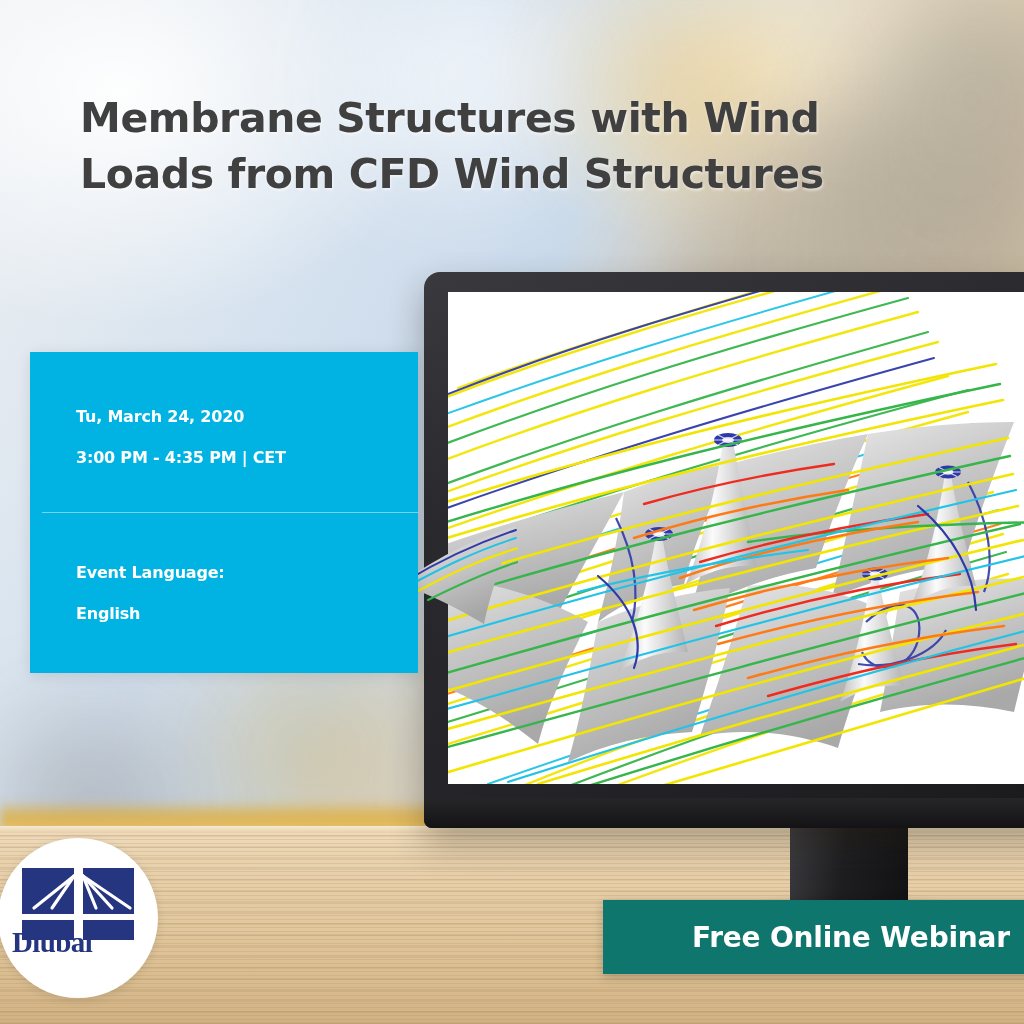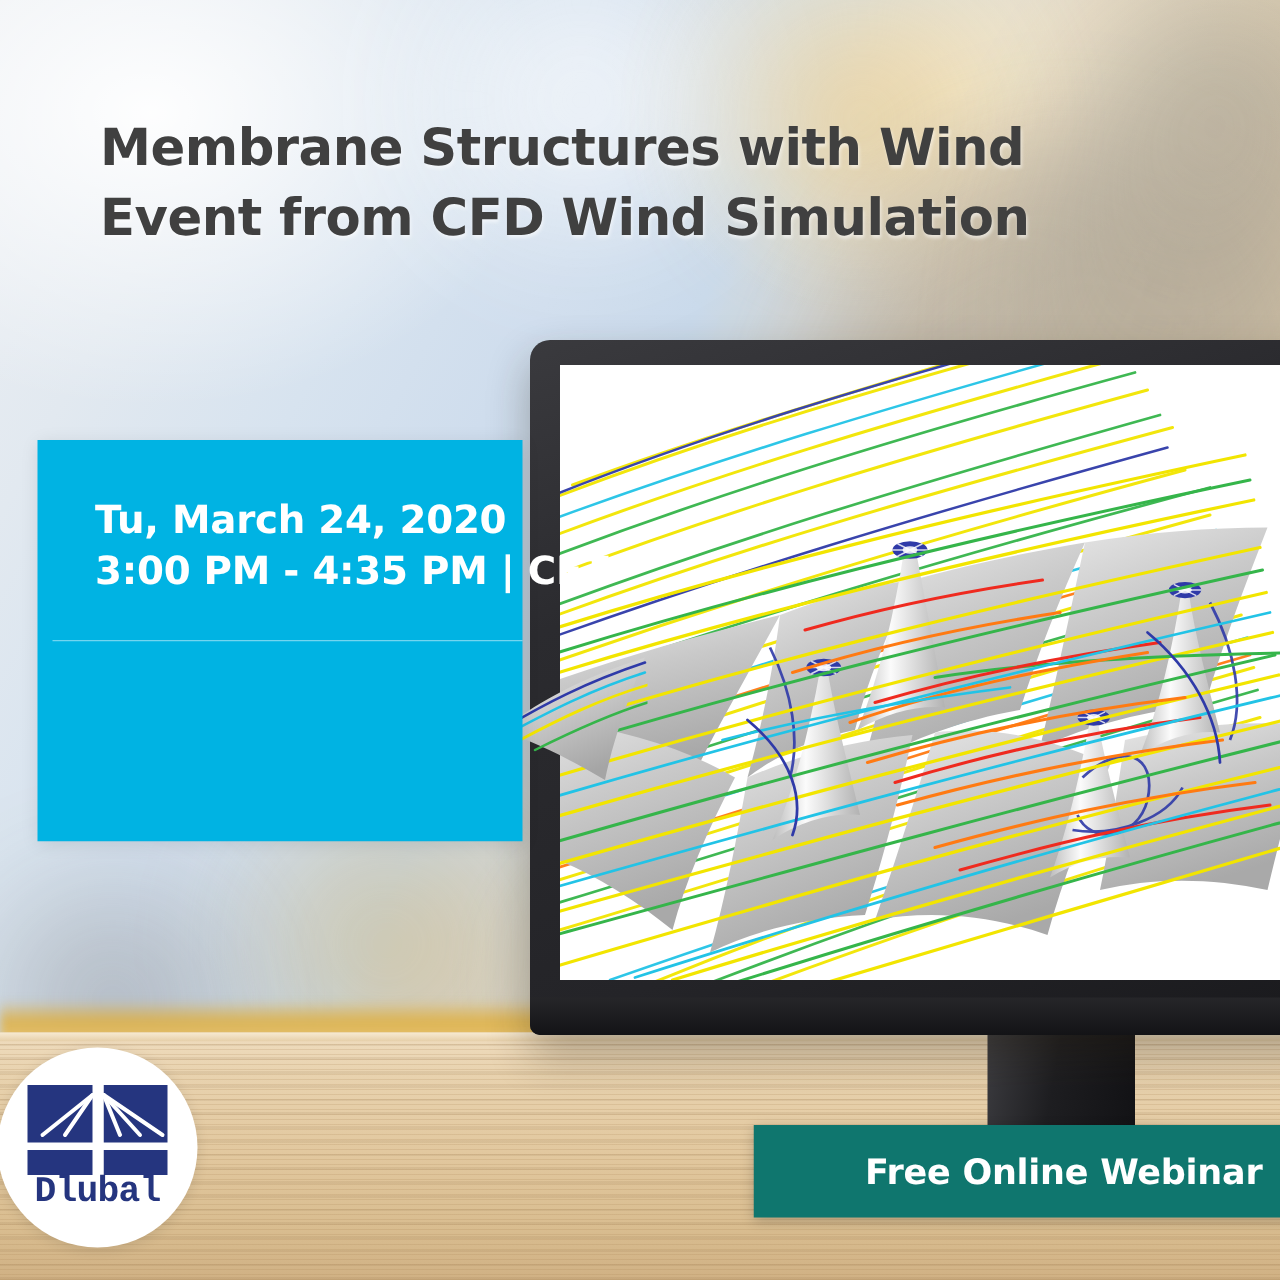--- a/index.html
+++ b/index.html
@@ -87,21 +87,21 @@
   .info-panel{
     position:absolute;left:30px;top:352px;width:388px;height:321px;
     background:#00b3e3;
     box-shadow:0 2px 14px rgba(0,0,0,.10);
   }
   .info-rule{position:absolute;left:12px;right:0;top:160px;height:1px;background:rgba(255,255,255,.45);}
   .info-text{
     color:#ffffff;
     font-family:"DejaVu Sans","Liberation Sans",sans-serif;
     font-weight:bold;
-    font-size:31px;
+    font-size:16px;
     line-height:41px;
     letter-spacing:-0.2px;
     white-space:nowrap;
   }
   .info-date{position:absolute;left:46px;top:44px;}
   .info-lang{position:absolute;left:46px;top:200px;}
 
   
   .monitor{
     position:absolute;left:424px;top:272px;width:640px;height:556px;
@@ -157,27 +157,26 @@
 
   
   .logo-circle{
     position:absolute;left:-2px;top:838px;width:160px;height:160px;
     background:#ffffff;border-radius:50%;
     box-shadow:0 2px 10px rgba(0,0,0,.10);
   }
   .logo-inner{position:absolute;left:14px;top:26px;width:132px;height:112px;}
   .logo-word{
     position:absolute;left:14px;top:88px;width:132px;
-    text-align:center;
+    text-align:left;
     color:#25357f;
-    font-family:Liberation Mono, monospace;
+    font-family:Liberation Serif, serif;
     font-weight:bold;
     font-size:29px;
     letter-spacing:-0.6px;
-    margin-top:11px;
   }
 </style>
 </head>
 <body>
 
 <div id="poster">
 
   <div class="bg-base"></div>
   <div class="bg-blob blob-a"></div>
   <div class="bg-blob blob-b"></div>
@@ -187,21 +186,21 @@
   <div class="bg-blob blob-f"></div>
   <div class="bg-blob blob-g"></div>
   <div class="bg-blob blob-h"></div>
 
   <div class="desk-glow"></div>
   <div class="desk"></div>
   <div class="desk-top-edge"></div>
 
   <div class="headline">
     <span class="ln">Membrane Structures with Wind</span>
-    <span class="ln">Event from CFD Wind Simulation</span>
+    <span class="ln">Loads from CFD Wind Structures</span>
   </div>
 
   <div class="stand-base"></div>
   <div class="stand-neck"></div>
 
   <div class="monitor">
     <div class="monitor-chin"></div>
     <div class="screen">
       <div class="cfd">
         <svg viewBox="0 0 600 492" preserveAspectRatio="none" aria-hidden="true">
@@ -414,20 +413,24 @@
       </g>
     </svg>
   </div>
 
   <div class="info-panel">
     <div class="info-rule"></div>
     <div class="info-text info-date">
       <div>Tu, March 24, 2020</div>
       <div>3:00 PM - 4:35 PM | CET</div>
     </div>
+    <div class="info-text info-lang">
+      <div>Event Language:</div>
+      <div>English</div>
+    </div>
   </div>
 
   <div class="cta">
     <span>Free Online Webinar</span>
   </div>
 
   <div class="logo-circle">
     <div class="logo-inner">
       <svg viewBox="0 0 132 112" aria-hidden="true">
         <rect x="10" y="4" width="112" height="46" fill="#25357f"></rect>

